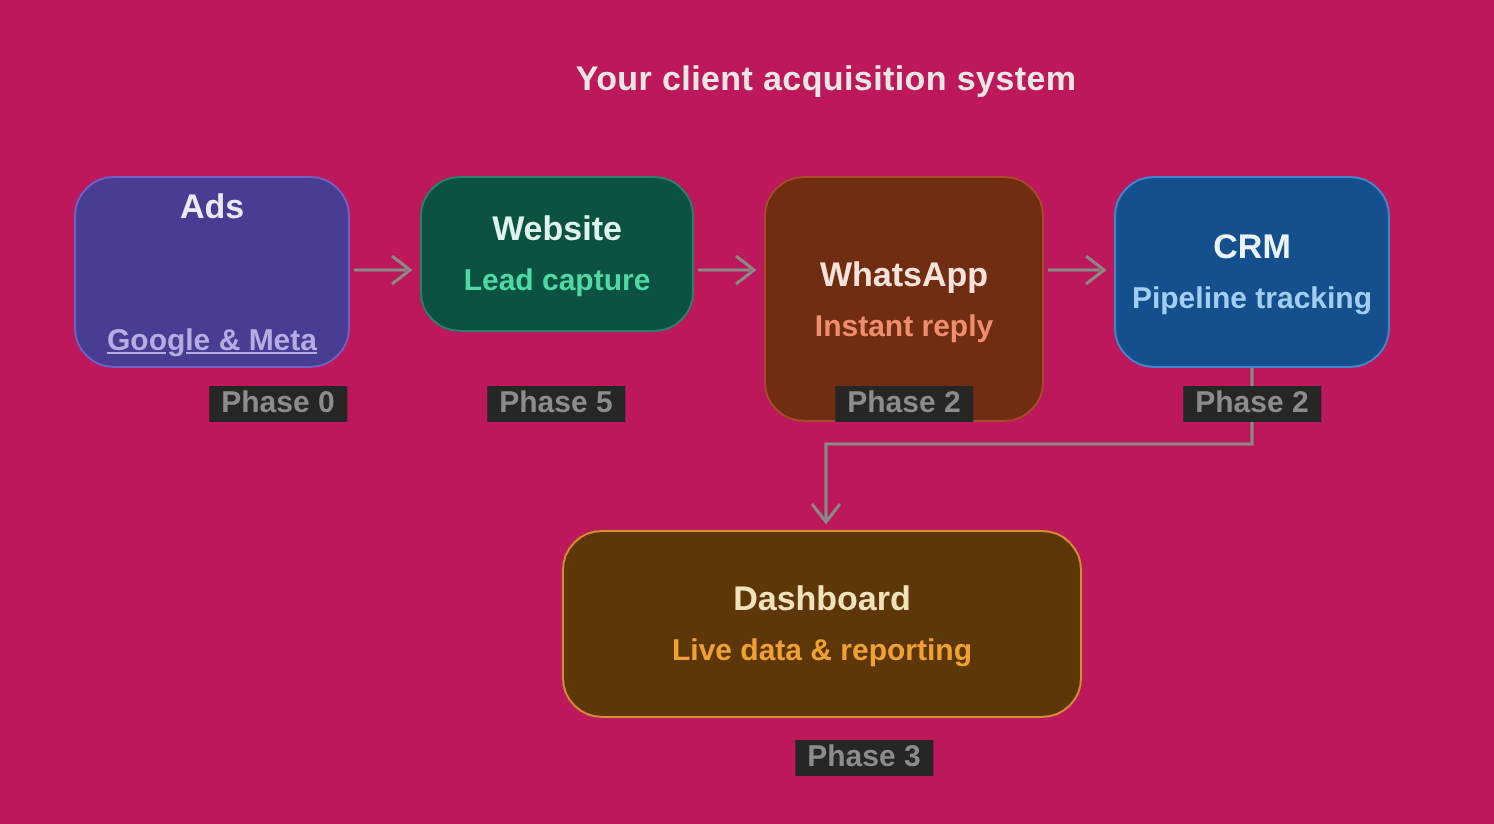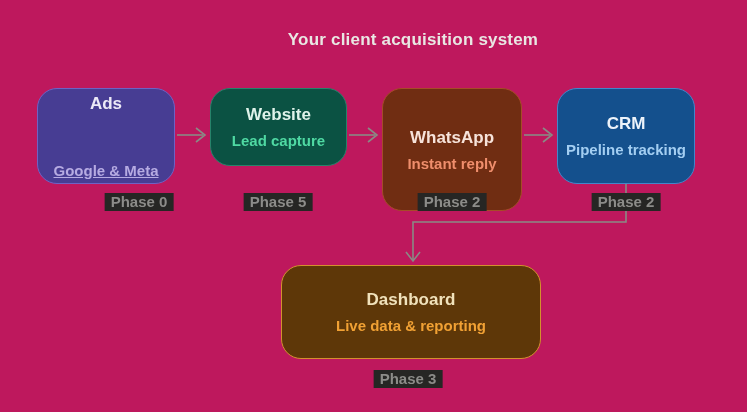--- a/index.html
+++ b/index.html
@@ -79,21 +79,21 @@
   
   .node-ads       { left: 37px;  top: 88px;  width: 138px; height: 96px; }
   .node-website   { left: 210px; top: 88px;  width: 137px; height: 78px; }
   .node-whatsapp  { left: 382px; top: 88px;  width: 140px; height: 123px; }
   .node-crm       { left: 557px; top: 88px;  width: 138px; height: 96px; }
   .node-dashboard { left: 281px; top: 265px; width: 260px; height: 94px; }
   .phase-0 { left: 106px;   top: 193px; margin-left: 33px; }
   .phase-1 { left: 278px;   top: 193px; }
   .phase-2a{ left: 452px;   top: 193px; }
   .phase-2b{ left: 626px;   top: 193px; }
-  .phase-3 { left: 408px;   top: 370px; }
+  .phase-3 { left: 432px;   top: 370px; }
 </style>
 </head>
 <body>
 
 <div class="stage">
 
   <h1 class="title">Your client acquisition system</h1>
 
   <svg class="connectors" width="747" height="412" viewBox="0 0 747 412" aria-hidden="true">
     <g>

